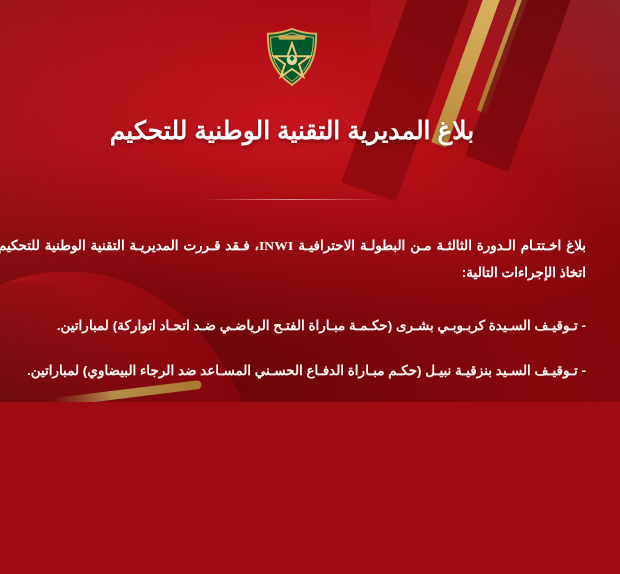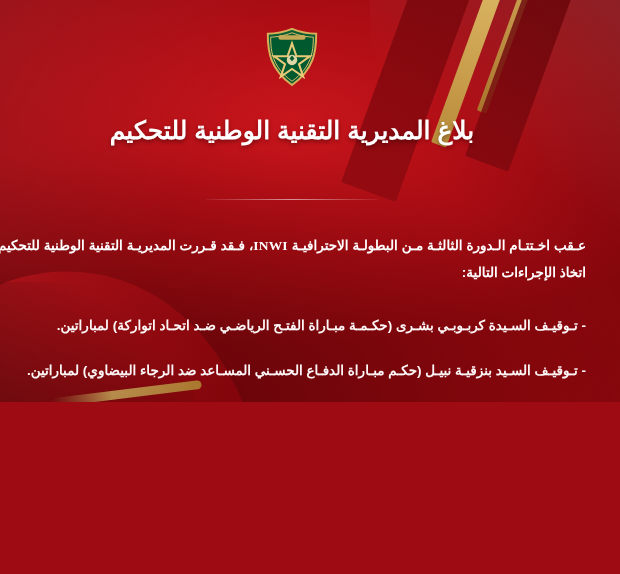--- a/index.html
+++ b/index.html
@@ -206,19 +206,19 @@
         <rect x="18" y="9.5" width="28" height="4.6" rx="2.3" fill="#d8b05a" opacity="0.9"></rect>
       </svg>
     </div>
   </div>
 
   <div class="title">بلاغ المديرية التقنية الوطنية للتحكيم</div>
 
   <div class="divider"></div>
 
   <div class="body-text">
-    <p class="intro"><span>عـقب اخـتتـام الـدورة الثالثـة مـن البطولـة الاحترافيـة </span><span class="latin">INWI</span><span>، فـقد قـررت المديريـة التقنية الوطنية للتحكيم اتخاذ الإجراءات التالية:</span></p>
+    <p class="intro"><span>بلاغ اخـتتـام الـدورة الثالثـة مـن البطولـة الاحترافيـة </span><span class="latin">INWI</span><span>، فـقد قـررت المديريـة التقنية الوطنية للتحكيم اتخاذ الإجراءات التالية:</span></p>
 
     <p class="measure">- تـوقيـف السـيدة كربـوبـي بشـرى (حكـمـة مبـاراة الفتـح الرياضـي ضـد اتحـاد اتوارکة) لمباراتين.</p>
     <p class="measure">- تـوقيـف السـيد بنزقيـة نبيـل (حكـم مبـاراة الدفـاع الحسـني المسـاعد ضد الرجاء البيضاوي) لمباراتين.</p>
   </div>
 
 </div>
 
 </body></html>

